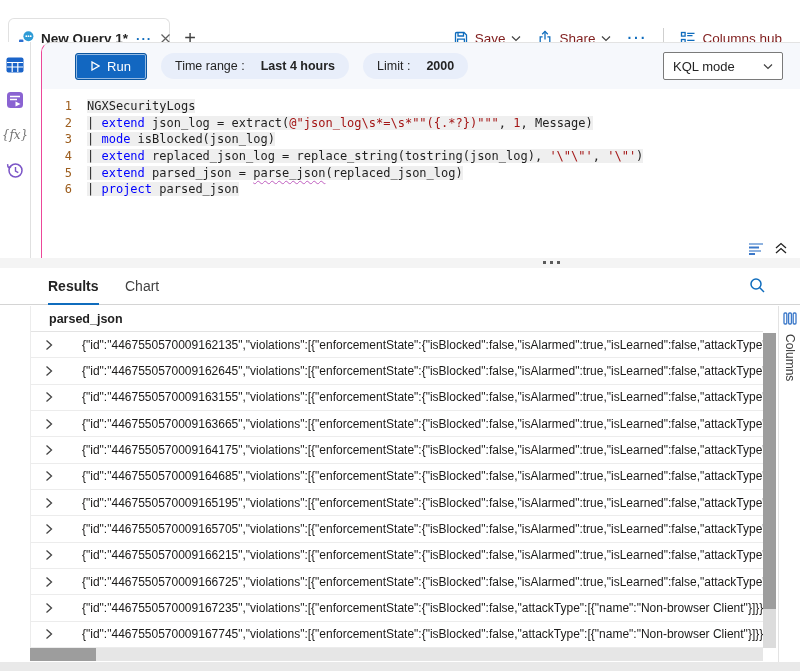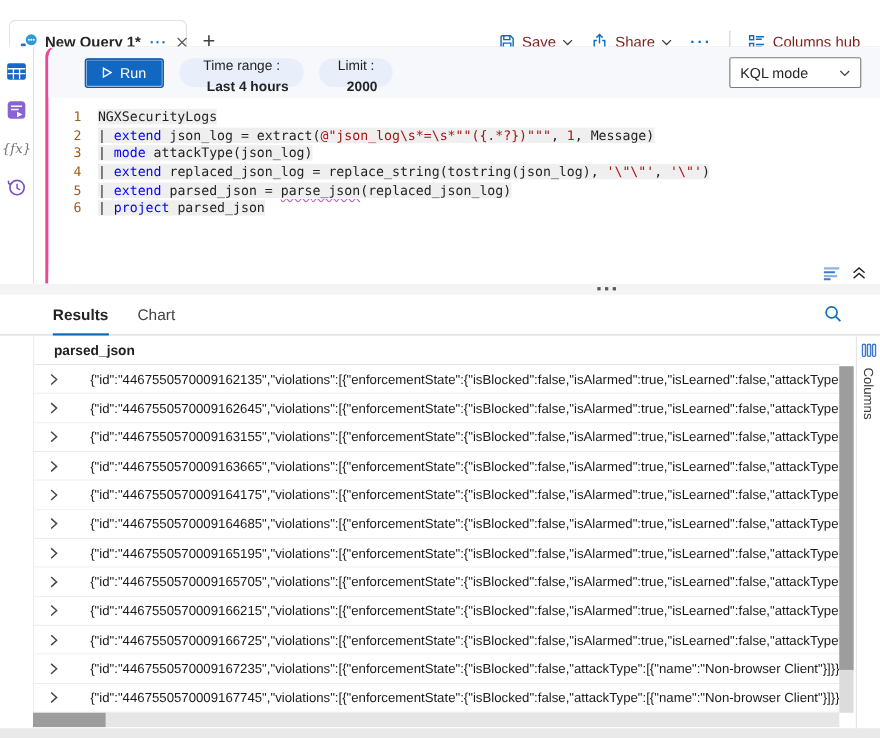--- a/index.html
+++ b/index.html
@@ -25,27 +25,27 @@
   .action-label { font-size:13.5px; color:#7f1d1d; }
   .more-dots { color:#0f6cbd; font-weight:bold; font-size:14px; letter-spacing:2px; cursor:pointer; }
   .v-divider { width:1px; height:20px; background:#cfcfcf; }
   
   .sidebar { position:absolute; left:0; top:42px; width:31px; height:216px; background:#fff;
     border-right:1px solid #e0e0e0; display:flex; flex-direction:column; align-items:center; padding-top:14px; gap:17px; }
   .side-icon { width:18px; height:18px; display:flex; align-items:center; justify-content:center; cursor:pointer; }
   .fx-text { font-family:"DejaVu Serif", serif; font-style:italic; font-size:12px; color:#737373; white-space:nowrap; }
   
   .editor-card { position:absolute; left:41px; top:42px; width:759px; height:216px; background:#fff;
-    border-top:1px solid #e3e3e3; border-left:3px solid #ec4899; border-top-left-radius:10px; }
+    border-top:1px solid #e3e3e3; border-left:1px solid #ec4899; border-top-left-radius:10px; }
   .query-toolbar { height:46px; background:#f6f8fc; border-top-left-radius:10px; display:flex; align-items:center; padding-left:33px; }
   .run-btn { display:flex; align-items:center; gap:7px; width:72px; height:27px; justify-content:center;
     background:#1267c1; border:1px solid #0b559f; border-radius:3px; box-shadow:inset 0 0 0 1px rgba(255,255,255,.55);
     color:#fff; font-size:13px; font-family:"Liberation Sans",sans-serif; cursor:pointer; }
   .pill { margin-left:14px; height:26px; display:flex; align-items:center; gap:5px; padding:0 14px;
-    background:#e8eefa; border-radius:13px; font-size:12.5px; color:#242424; cursor:pointer; white-space:nowrap;flex-direction:column; }
+    background:#e8eefa; border-radius:13px; font-size:12.5px; color:#242424; cursor:pointer; white-space:nowrap; }
   .pill b { font-weight:bold;padding-left:11px; }
   .kql-select { margin-left:auto; margin-right:17px; width:120px; height:28px; background:#fff;
     border:1px solid #7a7a7a; border-radius:2px; display:flex; align-items:center; justify-content:space-between;
     padding:0 9px; font-size:13px; color:#242424; cursor:pointer; }
   .editor-body { position:relative; padding-top:9px; }
   .code-line { display:flex; height:16.6px; align-items:center; }
   .ln { width:30px; text-align:right; font-family:"DejaVu Sans Mono", monospace; font-size:12px; color:#9c5d1d; flex:none; }
   .code { margin-left:15px; font-family:"DejaVu Sans Mono", monospace; font-size:12px; white-space:pre; background:#efefef; }
   .tok { white-space:pre; }
   .tok-kw { color:#0000ff; }
@@ -218,21 +218,21 @@
     <span class="code"><span class="tok tok-id">NGXSecurityLogs</span></span>
   </div>
 
   <div class="code-line">
     <span class="ln">2</span>
     <span class="code"><span class="tok tok-id">| </span><span class="tok tok-kw">extend</span><span class="tok tok-id"> json_log = extract(</span><span class="tok tok-str">@"json_log\s*=\s*""({.*?})"""</span><span class="tok tok-id">, </span><span class="tok tok-num">1</span><span class="tok tok-id">, Message)</span></span>
   </div>
 
   <div class="code-line">
     <span class="ln">3</span>
-    <span class="code"><span class="tok tok-id">| </span><span class="tok tok-kw">mode</span><span class="tok tok-id"> attackType(json_log)</span></span>
+    <span class="code"><span class="tok tok-id">| </span><span class="tok tok-kw">mode</span><span class="tok tok-id"> isBlocked(json_log)</span></span>
   </div>
 
   <div class="code-line">
     <span class="ln">4</span>
     <span class="code"><span class="tok tok-id">| </span><span class="tok tok-kw">extend</span><span class="tok tok-id"> replaced_json_log = replace_string(tostring(json_log), </span><span class="tok tok-str">'\"\"'</span><span class="tok tok-id">, </span><span class="tok tok-str">'\"'</span><span class="tok tok-id">)</span></span>
   </div>
 
   <div class="code-line">
     <span class="ln">5</span>
     <span class="code"><span class="tok tok-id">| </span><span class="tok tok-kw">extend</span><span class="tok tok-id"> parsed_json = </span><span class="tok tok-warn">parse_json</span><span class="tok tok-id">(replaced_json_log)</span></span>

